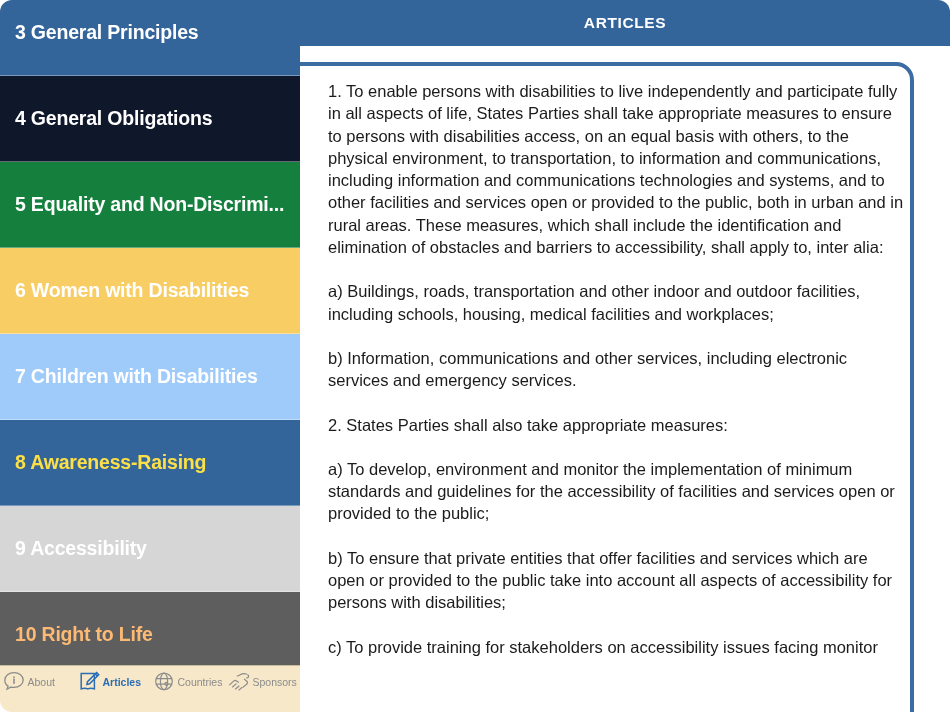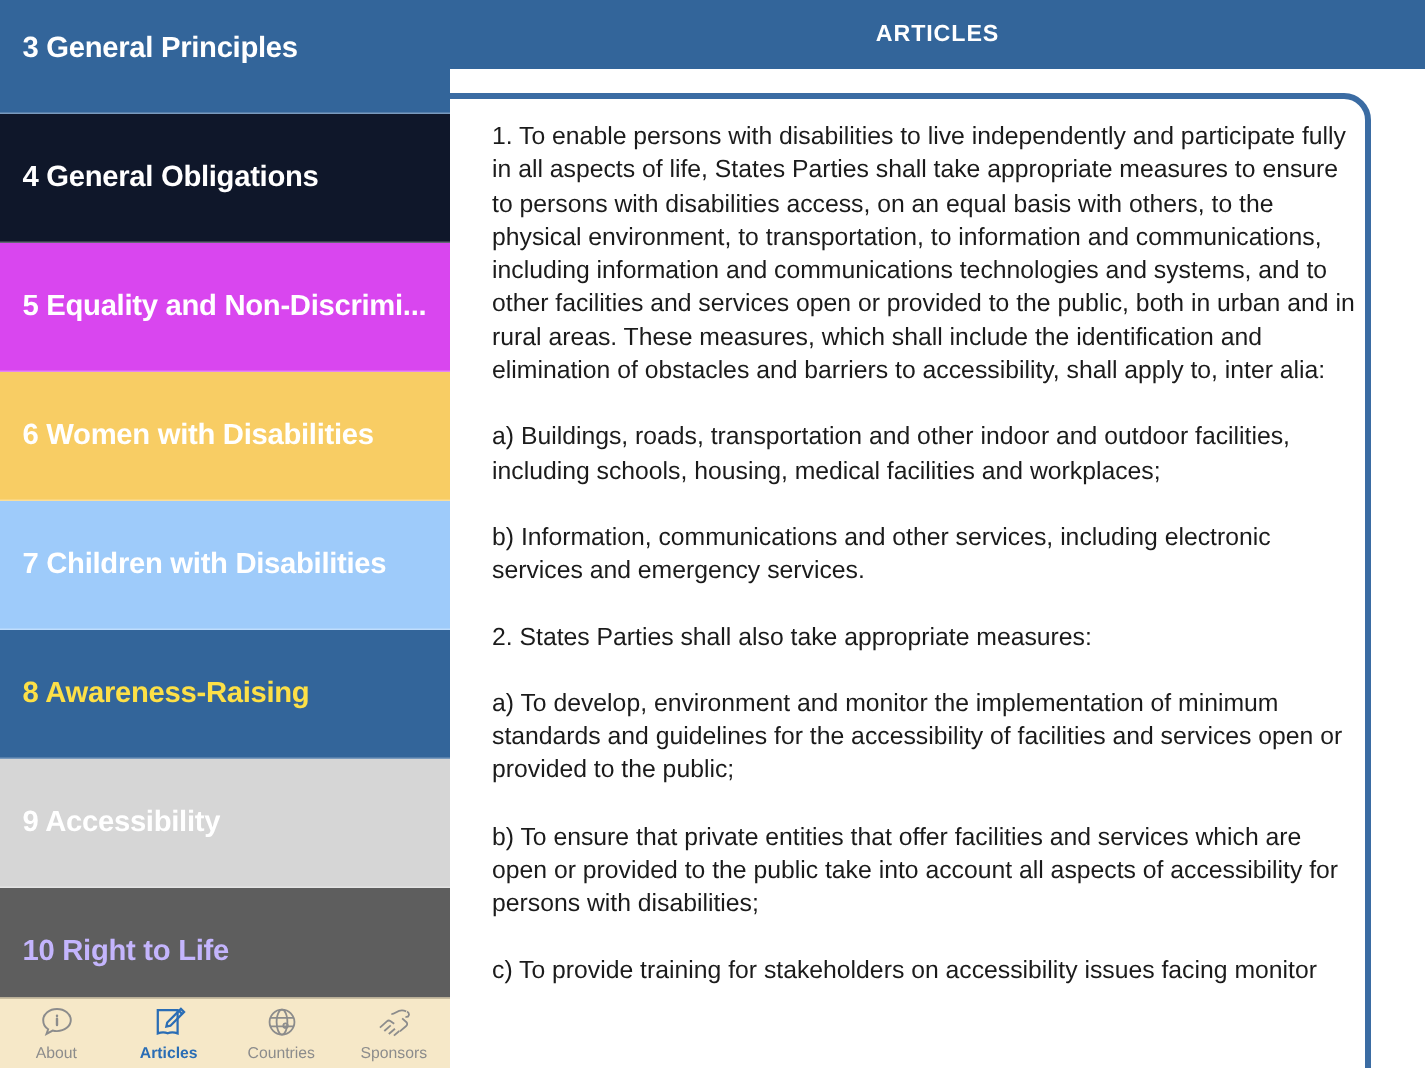--- a/index.html
+++ b/index.html
@@ -10,20 +10,21 @@
     overflow: hidden;
     font-family: "Liberation Sans", sans-serif;
     background: #ffffff;
   }
 
   #app {
     position: relative;
     width: 950px;
     height: 712px;
     overflow: hidden;
+    border-radius: 12px;
   }
 
   
   #sidebar {
     position: absolute;
     left: 0;
     top: 0;
     width: 300px;
     height: 712px;
     overflow: hidden;
@@ -70,21 +71,21 @@
     display: flex;
     align-items: flex-start;
     justify-content: space-around;
     padding-top: 3px;
     z-index: 5;
   }
 
   .tab {
     width: 74px;
     display: flex;
-    flex-direction: column;
+    flex-direction: row;
     align-items: center;
     justify-content: flex-start;
     gap: 1px;
   }
 
   .tab-icon {
     width: 26px;
     height: 26px;
     display: block;
   }
@@ -172,37 +173,37 @@
 <div id="app">
 
   <div id="sidebar">
     <div id="sidebar-list">
         <div class="side-row" style="background: rgb(51, 101, 154);">
           <span class="side-row-label" style="color: rgb(255, 255, 255);">3 General Principles</span>
         </div>
         <div class="side-row" style="background: #0f172a;">
           <span class="side-row-label" style="color: rgb(255, 255, 255);">4 General Obligations</span>
         </div>
-        <div class="side-row" style="background: #d946ef;">
+        <div class="side-row" style="background: #15803d;">
           <span class="side-row-label" style="color: rgb(255, 255, 255);">5 Equality and Non-Discrimi...</span>
         </div>
         <div class="side-row" style="background: rgb(248, 205, 100);">
           <span class="side-row-label" style="color: rgb(255, 255, 255);">6 Women with Disabilities</span>
         </div>
         <div class="side-row" style="background: rgb(158, 203, 250);">
           <span class="side-row-label" style="color: rgb(255, 255, 255);">7 Children with Disabilities</span>
         </div>
         <div class="side-row" style="background: rgb(51, 101, 154);">
           <span class="side-row-label" style="color: #fde047;">8 Awareness-Raising</span>
         </div>
         <div class="side-row" style="background: rgb(214, 214, 214);">
           <span class="side-row-label" style="color: rgb(255, 255, 255);">9 Accessibility</span>
         </div>
         <div class="side-row" style="background: rgb(94, 94, 94);">
-          <span class="side-row-label" style="color: #c4b5fd;">10 Right to Life</span>
+          <span class="side-row-label" style="color: #fdba74;">10 Right to Life</span>
         </div>
       </div>
 
     <div id="tabbar" style="background: rgb(246, 232, 200);">
         <div class="tab">
           <span>
             <svg class="tab-icon" viewBox="0 0 26 26" fill="none" stroke="#8c8c8c" stroke-width="1.3">
               <path d="M13 3.6c5.1 0 9.2 3.3 9.2 7.4 0 4.1-4.1 7.4-9.2 7.4-1 0-2-.13-2.9-.36l-4.1 2.2 1.1-3.1C4.9 15.8 3.8 13.7 3.8 11c0-4.1 4.1-7.4 9.2-7.4z"></path>
               <path d="M13 8.1v.3" stroke-linecap="round" stroke-width="1.6"></path>
               <path d="M13 10.2v4.1" stroke-linecap="round" stroke-width="1.6"></path>

